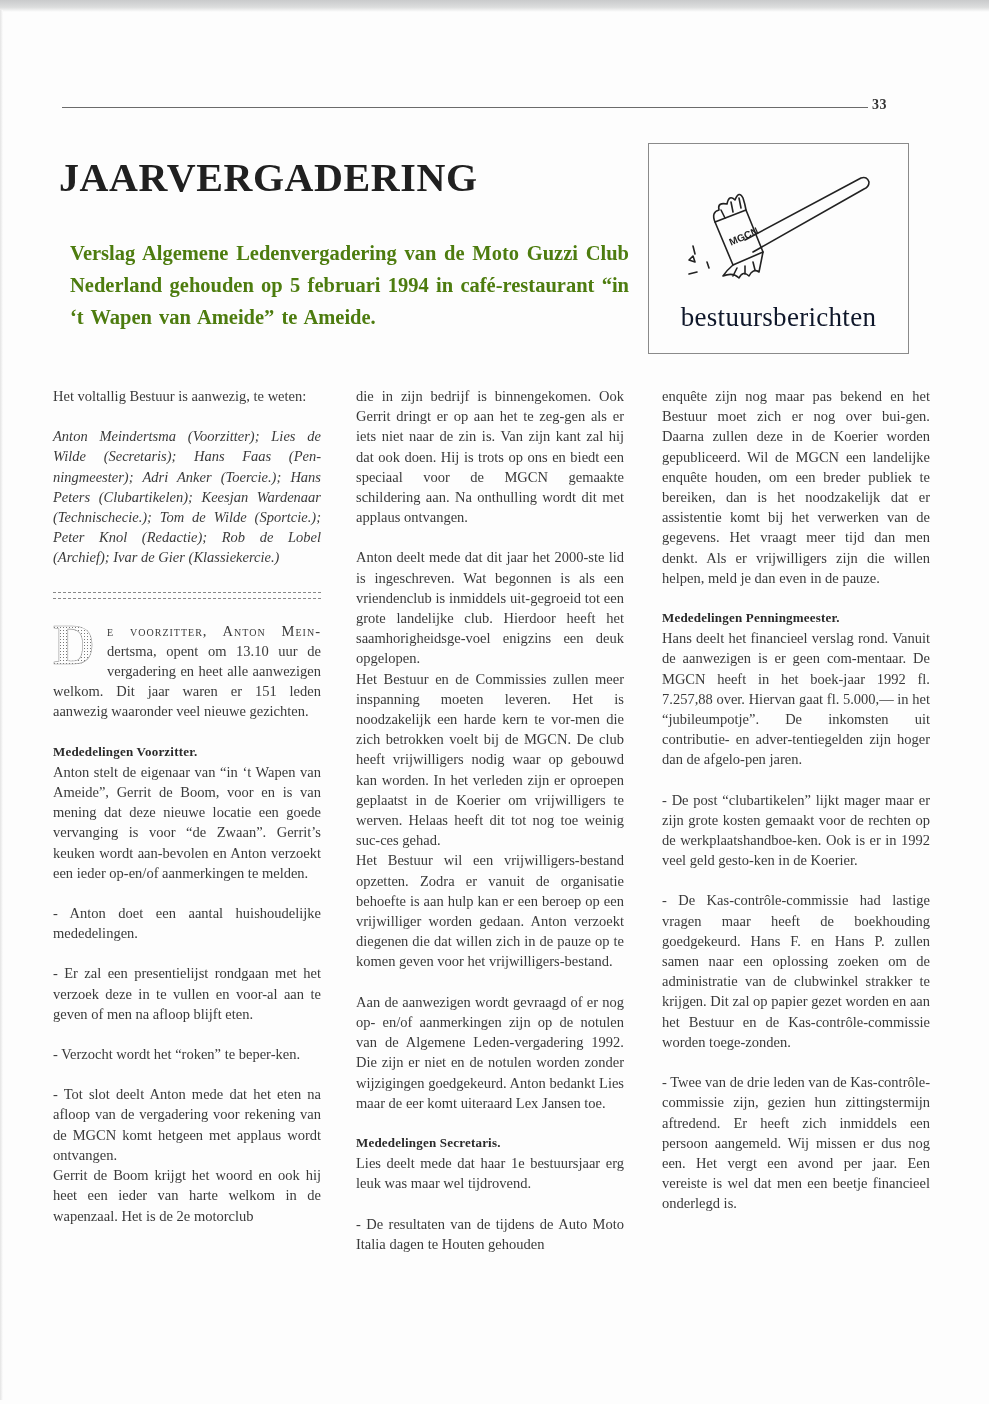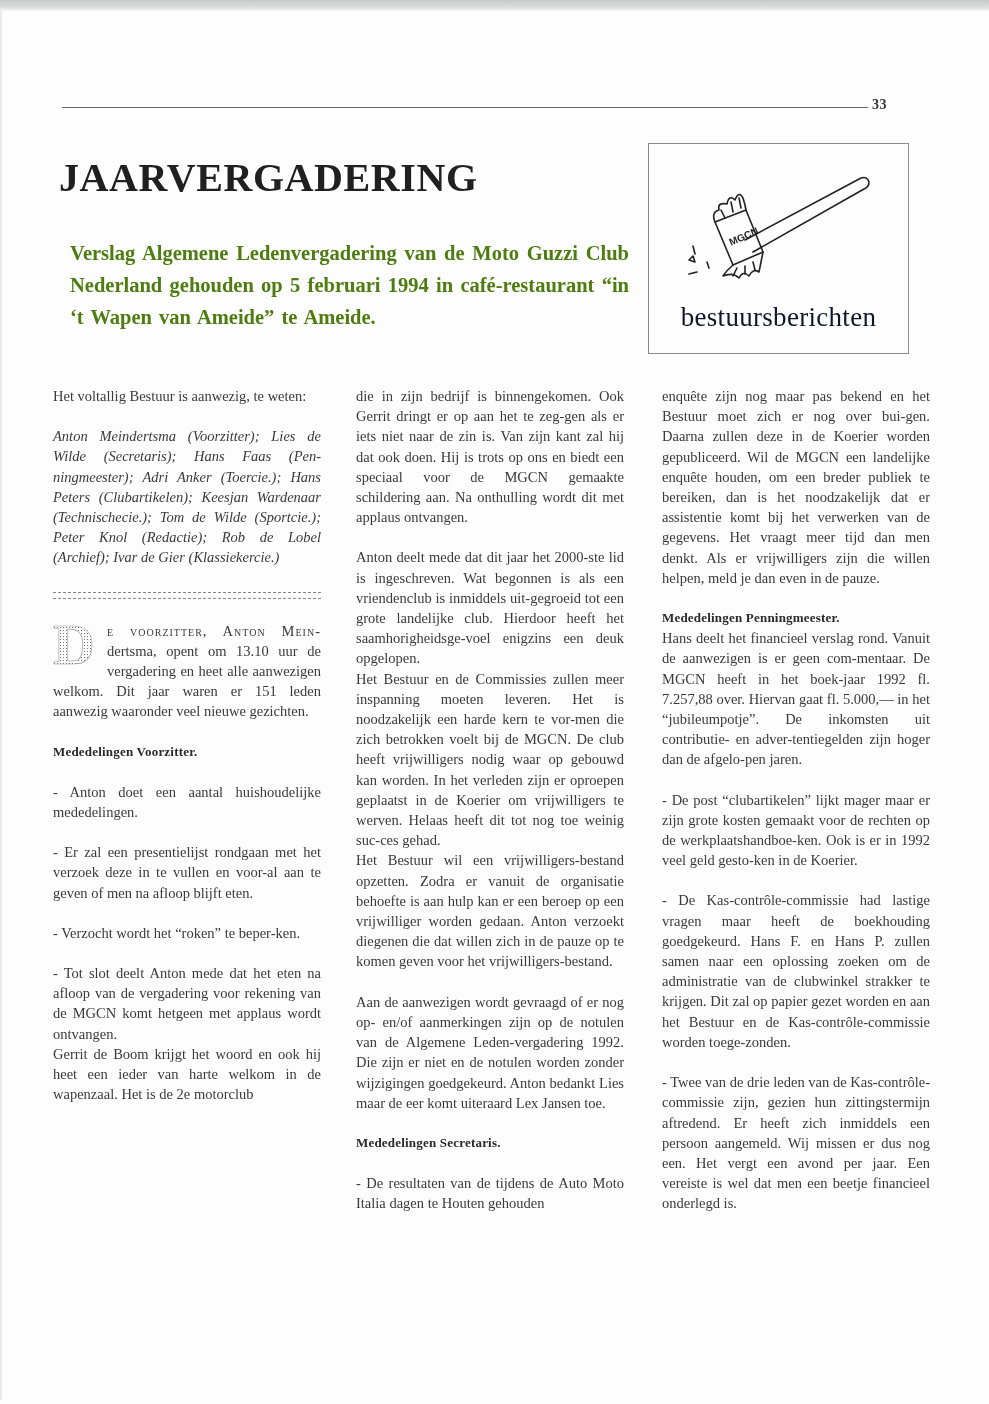--- a/index.html
+++ b/index.html
@@ -115,34 +115,36 @@
 <div class="col col1">
   <p>Het voltallig Bestuur is aanwezig, te weten:</p>
   <p class="gap italic">Anton Meindertsma (Voorzitter); Lies de Wilde (Secretaris); Hans Faas (Pen-ningmeester); Adri Anker (Toercie.); Hans Peters (Clubartikelen); Keesjan Wardenaar (Technischecie.); Tom de Wilde (Sportcie.); Peter Knol (Redactie); Rob de Lobel (Archief); Ivar de Gier (Klassiekercie.)</p>
   <div class="separator"></div>
   <p class="dropcap-para">
     <span class="dropcap">D</span>
     <span class="smallcaps">e voorzitter, Anton Mein-</span>
     <span>dertsma, opent om 13.10 uur de vergadering en heet alle aanwezigen welkom. Dit jaar waren er 151 leden aanwezig waaronder veel nieuwe gezichten.</span>
   </p>
   <p class="heading">Mededelingen Voorzitter.</p>
+  <p>Anton stelt de eigenaar van “in ‘t Wapen van Ameide”, Gerrit de Boom, voor en is van mening dat deze nieuwe locatie een goede vervanging is voor “de Zwaan”. Gerrit’s keuken wordt aan-bevolen en Anton verzoekt een ieder op-en/of aanmerkingen te melden.</p>
   <p class="gap">- Anton doet een aantal huishoudelijke mededelingen.</p>
   <p class="gap">- Er zal een presentielijst rondgaan met het verzoek deze in te vullen en voor-al aan te geven of men na afloop blijft eten.</p>
   <p class="gap">- Verzocht wordt het “roken” te beper-ken.</p>
   <p class="gap">- Tot slot deelt Anton mede dat het eten na afloop van de vergadering voor rekening van de MGCN komt hetgeen met applaus wordt ontvangen.</p>
   <p>Gerrit de Boom krijgt het woord en ook hij heet een ieder van harte welkom in de wapenzaal. Het is de 2e motorclub</p>
 </div>
 
 <div class="col col2">
   <p>die in zijn bedrijf is binnengekomen. Ook Gerrit dringt er op aan het te zeg-gen als er iets niet naar de zin is. Van zijn kant zal hij dat ook doen. Hij is trots op ons en biedt een speciaal voor de MGCN gemaakte schildering aan. Na onthulling wordt dit met applaus ontvangen.</p>
   <p class="gap">Anton deelt mede dat dit jaar het 2000-ste lid is ingeschreven. Wat begonnen is als een vriendenclub is inmiddels uit-gegroeid tot een grote landelijke club. Hierdoor heeft het saamhorigheidsge-voel enigzins een deuk opgelopen.</p>
   <p>Het Bestuur en de Commissies zullen meer inspanning moeten leveren. Het is noodzakelijk een harde kern te vor-men die zich betrokken voelt bij de MGCN. De club heeft vrijwilligers nodig waar op gebouwd kan worden. In het verleden zijn er oproepen geplaatst in de Koerier om vrijwilligers te werven. Helaas heeft dit tot nog toe weinig suc-ces gehad.</p>
   <p>Het Bestuur wil een vrijwilligers-bestand opzetten. Zodra er vanuit de organisatie behoefte is aan hulp kan er een beroep op een vrijwilliger worden gedaan. Anton verzoekt diegenen die dat willen zich in de pauze op te komen geven voor het vrijwilligers-bestand.</p>
   <p class="gap">Aan de aanwezigen wordt gevraagd of er nog op- en/of aanmerkingen zijn op de notulen van de Algemene Leden-vergadering 1992. Die zijn er niet en de notulen worden zonder wijzigingen goedgekeurd. Anton bedankt Lies maar de eer komt uiteraard Lex Jansen toe.</p>
   <p class="heading">Mededelingen Secretaris.</p>
+  <p>Lies deelt mede dat haar 1e bestuursjaar erg leuk was maar wel tijdrovend.</p>
   <p class="gap">- De resultaten van de tijdens de Auto Moto Italia dagen te Houten gehouden</p>
 </div>
 
 <div class="col col3">
   <p>enquête zijn nog maar pas bekend en het Bestuur moet zich er nog over bui-gen. Daarna zullen deze in de Koerier worden gepubliceerd. Wil de MGCN een landelijke enquête houden, om een breder publiek te bereiken, dan is het noodzakelijk dat er assistentie komt bij het verwerken van de gegevens. Het vraagt meer tijd dan men denkt. Als er vrijwilligers zijn die willen helpen, meld je dan even in de pauze.</p>
   <p class="heading">Mededelingen Penningmeester.</p>
   <p>Hans deelt het financieel verslag rond. Vanuit de aanwezigen is er geen com-mentaar. De MGCN heeft in het boek-jaar 1992 fl. 7.257,88 over. Hiervan gaat fl. 5.000,— in het “jubileumpotje”. De inkomsten uit contributie- en adver-tentiegelden zijn hoger dan de afgelo-pen jaren.</p>
   <p class="gap">- De post “clubartikelen” lijkt mager maar er zijn grote kosten gemaakt voor de rechten op de werkplaatshandboe-ken. Ook is er in 1992 veel geld gesto-ken in de Koerier.</p>
   <p class="gap">- De Kas-contrôle-commissie had lastige vragen maar heeft de boekhouding goedgekeurd. Hans F. en Hans P. zullen samen naar een oplossing zoeken om de administratie van de clubwinkel strakker te krijgen. Dit zal op papier gezet worden en aan het Bestuur en de Kas-contrôle-commissie worden toege-zonden.</p>
   <p class="gap">- Twee van de drie leden van de Kas-contrôle-commissie zijn, gezien hun zittingstermijn aftredend. Er heeft zich inmiddels een persoon aangemeld. Wij missen er dus nog een. Het vergt een avond per jaar. Een vereiste is wel dat men een beetje financieel onderlegd is.</p>

